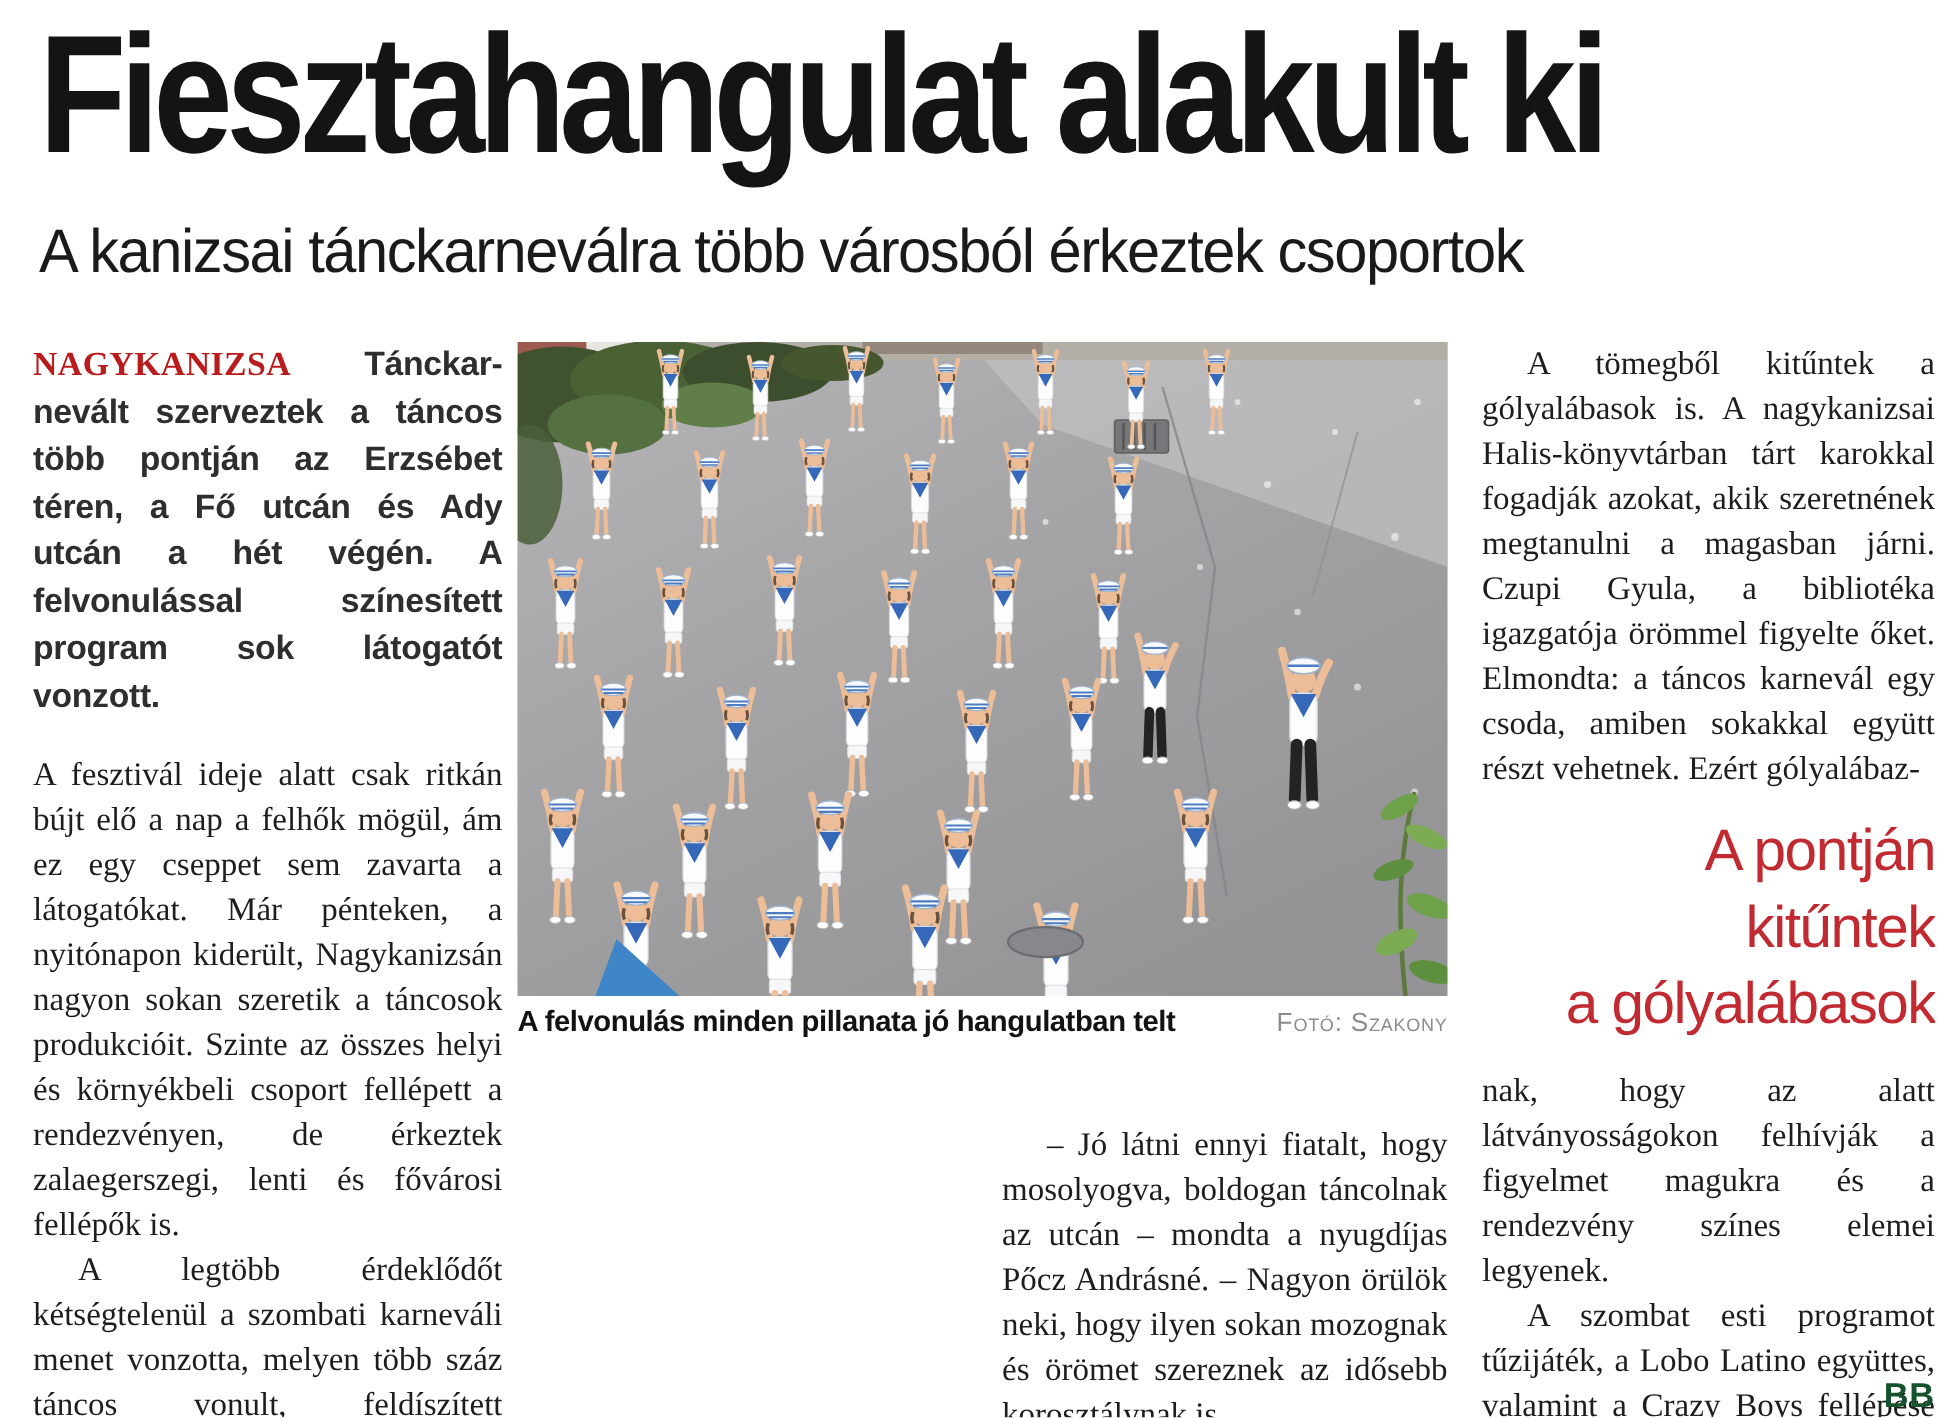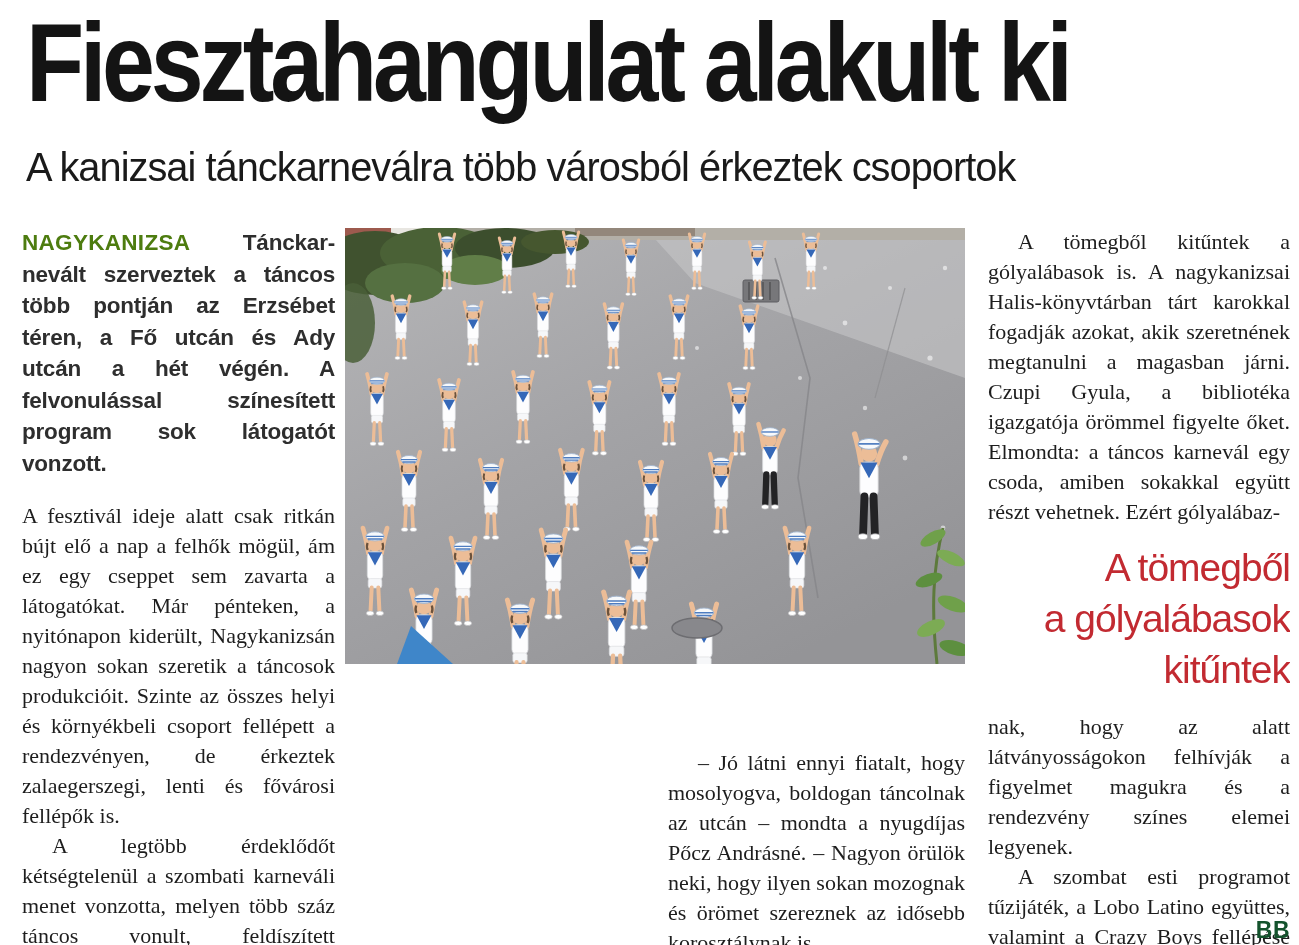--- a/index.html
+++ b/index.html
@@ -59,21 +59,21 @@
 
   .lead {
     margin: 0 0 22px 0;
     font-size: 22.5px;
     line-height: 31.5px;
     font-weight: bold;
     letter-spacing: -0.2px;
     color: #2e2e2e;
     text-align: justify;
   }
-  .location-tag { color: #4d7c0f; letter-spacing: 0.3px; }
+  .location-tag { color: #b91c1c; letter-spacing: 0.3px; font-family: Liberation Serif, serif; }
 
   .photo-frame {
     position: absolute;
     left: 345px; top: 228px;
     width: 620px; height: 436px;
     overflow: hidden;
     background: #a2a2a5;
   }
   .photo-frame svg { display: block; width: 620px; height: 436px; }
 
@@ -258,31 +258,35 @@
         <ellipse cx="584" cy="352" rx="14" ry="6" fill="#5d8f3f" transform="rotate(-20 584 352)"></ellipse>
         <ellipse cx="608" cy="376" rx="16" ry="7" fill="#6fa04a" transform="rotate(20 608 376)"></ellipse>
         <ellipse cx="586" cy="400" rx="15" ry="7" fill="#7cab54" transform="rotate(-25 586 400)"></ellipse>
         <ellipse cx="610" cy="420" rx="16" ry="7" fill="#5d8f3f" transform="rotate(15 610 420)"></ellipse>
       </g>
 
       <polygon points="66,398 108,436 52,436" fill="#3f86c9"></polygon>
     </svg>
   </div>
 
+  <div class="caption-row">
+    <span class="caption-text">A felvonulás minden pillanata jó hangulatban telt</span>
+    <span class="photo-credit">Fotó: Szakony</span>
+  </div>
 
 
   <div class="col3">
     <p class="serif indent">– Jó látni ennyi fiatalt, hogy mosolyogva, boldogan táncolnak az utcán – mondta a nyugdíjas Pőcz Andrásné. – Nagyon örülök neki, hogy ilyen sokan mozognak és örömet szereznek az idősebb korosztálynak is.</p>
   </div>
 
   <div class="col4">
     <p class="serif indent">A tömegből kitűntek a gólyalábasok is. A nagykanizsai Halis-könyvtárban tárt karokkal fogadják azokat, akik szeretnének megtanulni a magasban járni. Czupi Gyula, a bibliotéka igazgatója örömmel figyelte őket. Elmondta: a táncos karnevál egy csoda, amiben sokakkal együtt részt vehetnek. Ezért gólyalábaz-</p>
     <div class="pull-quote">
-      <div>A tömegből</div>
+      <div>A pontján</div>
+      <div>kitűntek</div>
       <div>a gólyalábasok</div>
-      <div>kitűntek</div>
     </div>
     <p class="serif">nak, hogy az alatt látványosságokon felhívják a figyelmet magukra és a rendezvény színes elemei legyenek.</p>
     <p class="serif indent">A szombat esti programot tűzijáték, a Lobo Latino együttes, valamint a Crazy Boys fellépése zárta.</p>
     <span class="author-initials">BB</span>
   </div>
 
 </div>
 
 </body></html>

